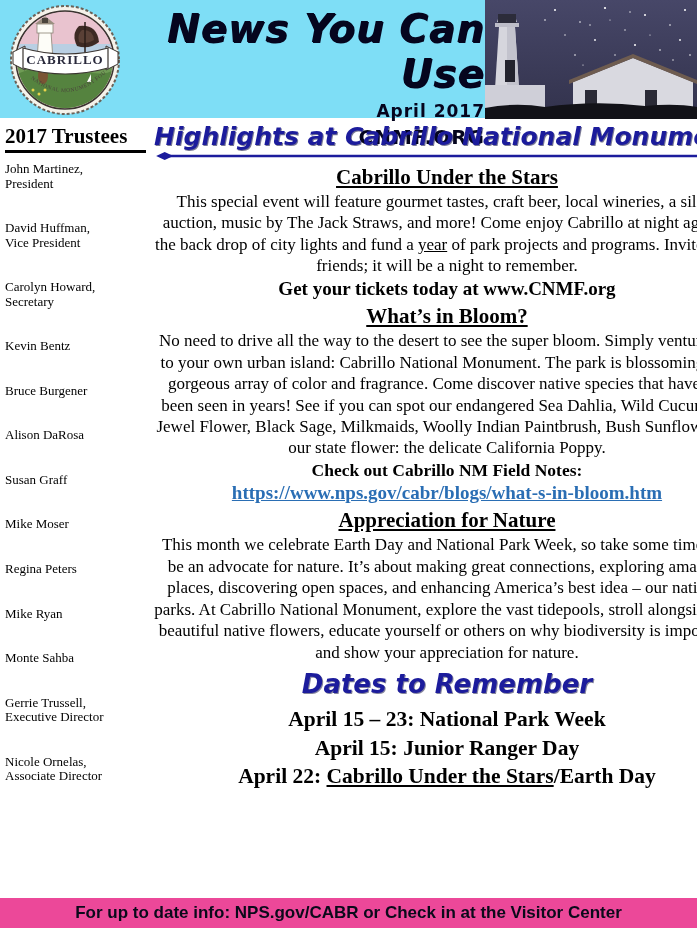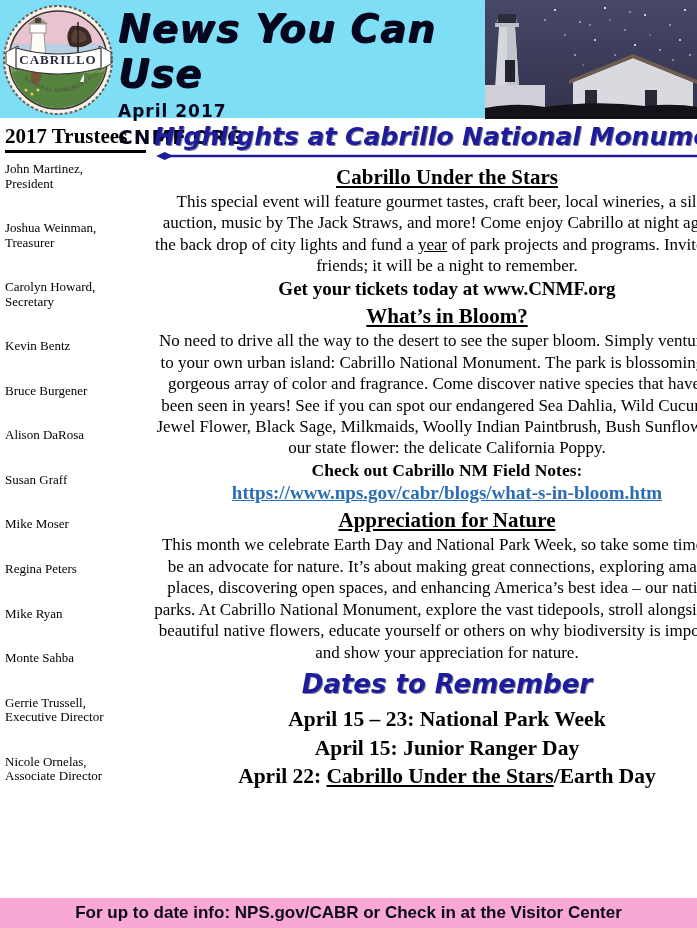--- a/index.html
+++ b/index.html
@@ -11,24 +11,24 @@
     overflow: hidden;
     font-family: "Liberation Serif", serif;
     color: #000;
   }
   
   .header {
     position: absolute; top: 0; left: 0;
     width: 697px; height: 118px;
     background: #7EDEF6;
   }
-  .logo-wrap { position: absolute; left: 2px; top: 4px; width: 113px; height: 113px; }
+  .logo-wrap { position: absolute; left: 9px; top: 4px; width: 113px; height: 113px; }
   .masthead {
     position: absolute; left: 118px; top: 0; width: 367px; height: 89px;
-    text-align: left;
+    text-align: right;
     font-family: "DejaVu Sans", sans-serif;
     color: #05051e;
   }
   .mast-title {
     font-size: 39px; font-weight: bold; font-style: italic;
     letter-spacing: 1px; padding-top: 6px;
     text-shadow: 1px 1px 0 #05051e;
   }
   .mast-date { font-size: 17px; font-weight: bold; margin-top: 5px; letter-spacing: 1px; }
   .mast-url  { font-size: 20px; font-weight: bold; margin-top: 4px; letter-spacing: 1px; }
@@ -82,21 +82,21 @@
     color: #1C1C9C;
     text-shadow: 1px 1px 0 rgba(10,10,60,0.5);
     margin: 6px 0 6px 0;
   }
   .date-line { font-size: 21.5px; font-weight: bold; line-height: 1.33; }
   .u { text-decoration: underline; }
   
   .footer {
     position: absolute; bottom: 0; left: 0;
     width: 697px; height: 30px;
-    background: #f9a8d4;
+    background: #ec4899;
     display: flex; align-items: center; justify-content: center;
   }
   .footer-text {
     font-family: "Liberation Sans", sans-serif;
     font-size: 17px; font-weight: bold;
     color: #0a0a1a; letter-spacing: 0px;
   }
 </style>
 </head>
 <body>
@@ -204,21 +204,21 @@
 
         <path d="M0,108 Q30,102 60,107 Q110,100 160,106 Q190,103 212,107 L212,119 L0,119 Z" fill="#121218"></path>
       </svg>
     </div>
   </div>
 
   <div class="content">
     <aside class="sidebar">
       <div class="sidebar-heading">2017 Trustees</div>
       <div class="trustee"><span>John Martinez,</span><span class="t-title">President</span></div>
-      <div class="trustee"><span>Joshua Weinman,</span><span class="t-title">Treasurer</span></div>
+      <div class="trustee"><span>David Huffman,</span><span class="t-title">Vice President</span></div>
       <div class="trustee"><span>Carolyn Howard,</span><span class="t-title">Secretary</span></div>
       <div class="trustee"><span>Kevin Bentz</span></div>
       <div class="trustee"><span>Bruce Burgener</span></div>
       <div class="trustee"><span>Alison DaRosa</span></div>
       <div class="trustee"><span>Susan Graff</span></div>
       <div class="trustee"><span>Mike Moser</span></div>
       <div class="trustee"><span>Regina Peters</span></div>
       <div class="trustee"><span>Mike Ryan</span></div>
       <div class="trustee"><span>Monte Sahba</span></div>
       <div class="trustee"><span>Gerrie Trussell,</span><span class="t-title">Executive Director</span></div>

